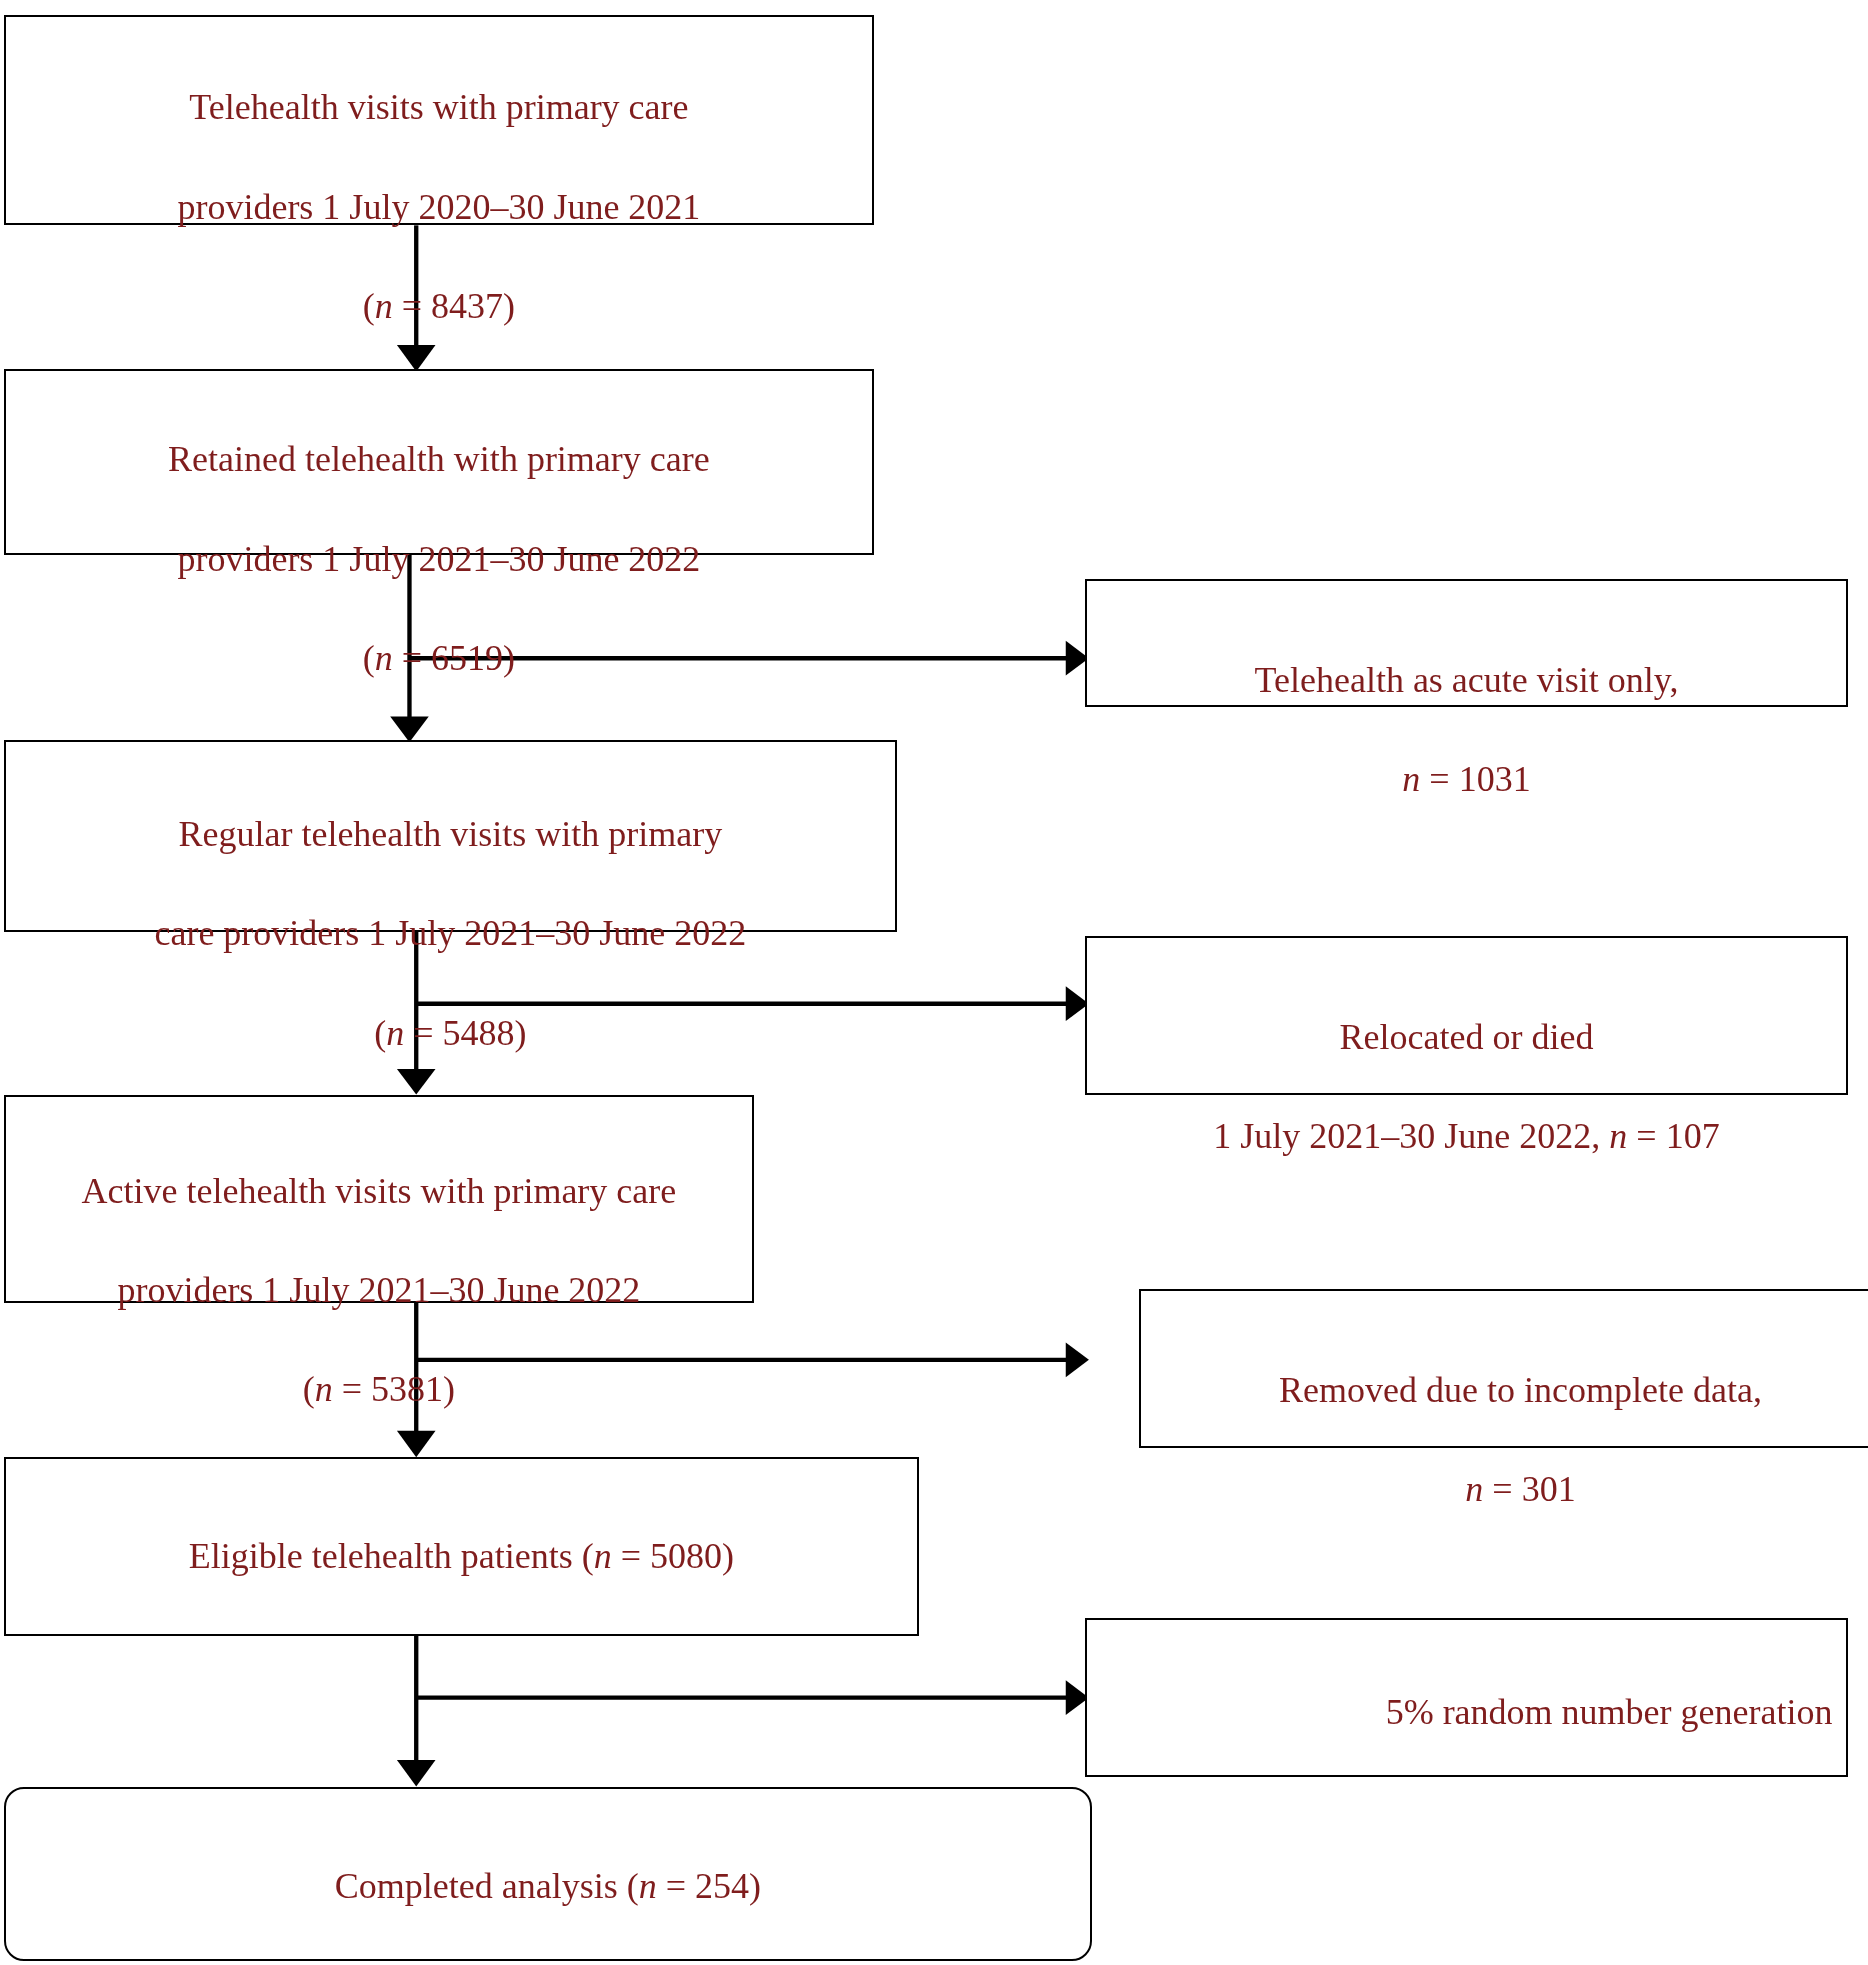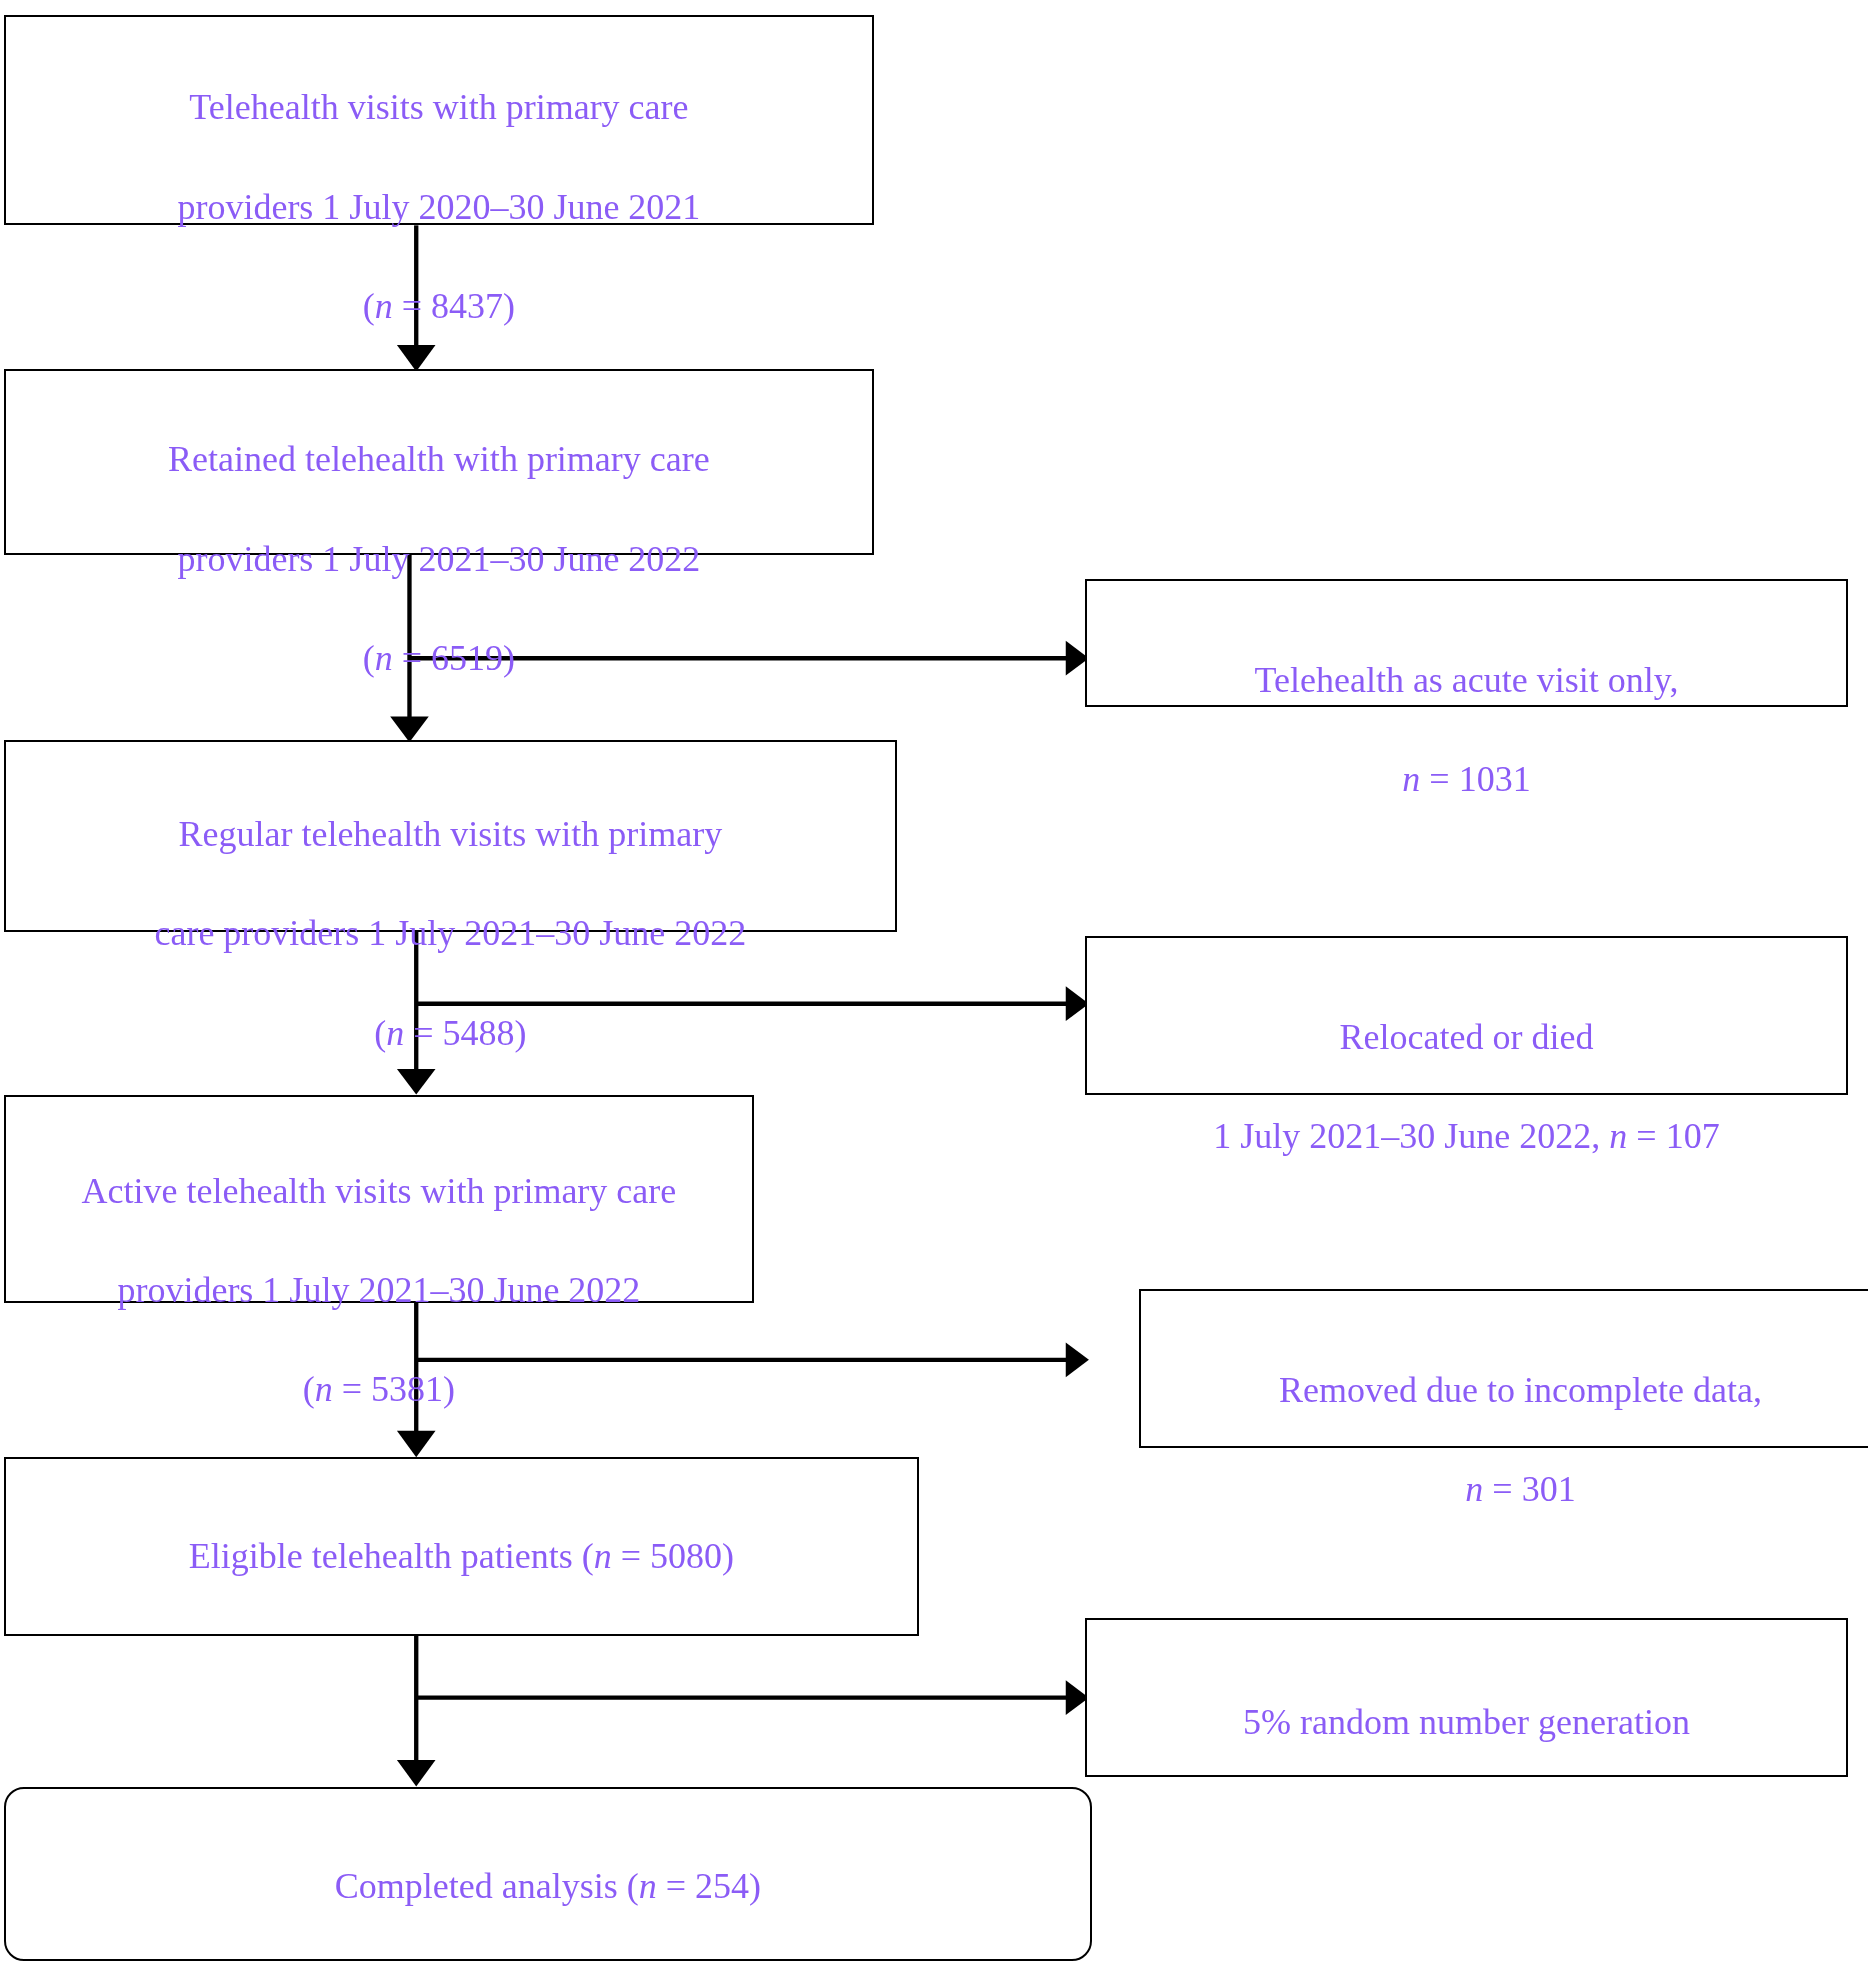--- a/index.html
+++ b/index.html
@@ -19,21 +19,21 @@
     position: absolute;
     box-sizing: border-box;
     border: 2.4px solid #000000;
     background: #ffffff;
   }
   .node-text {
     position: absolute;
     left: 0;
     right: 0;
     text-align: center;
-    color: #8b5cf6;
+    color: #7f1d1d;
     font-size: 36px;
     line-height: 1.38;
     font-family: "Liberation Serif", "DejaVu Serif", serif;
     white-space: pre-line;
     padding: 0 13.5px;
     box-sizing: border-box;
   }
   .node-text .ital {
     font-style: italic;
   }
@@ -162,19 +162,19 @@
   </div>
 
   <div class="node-box" style="left:1127px; top:1289px; width:763px; height:159px;margin-left:12px;">
     <div class="node-text" style="top:25px;">
       <span>Removed due to incomplete data,</span><br>
       <span><span class="ital">n</span><span> = 301</span></span>
     </div>
   </div>
 
   <div class="node-box" style="left:1085px; top:1618px; width:763px; height:159px;">
-    <div class="node-text" style="top:28px;">
+    <div class="node-text" style="top:18px;text-align:right;">
       <span>5% random number generation</span>
     </div>
   </div>
 
 </div>
 
 
 </body></html>

